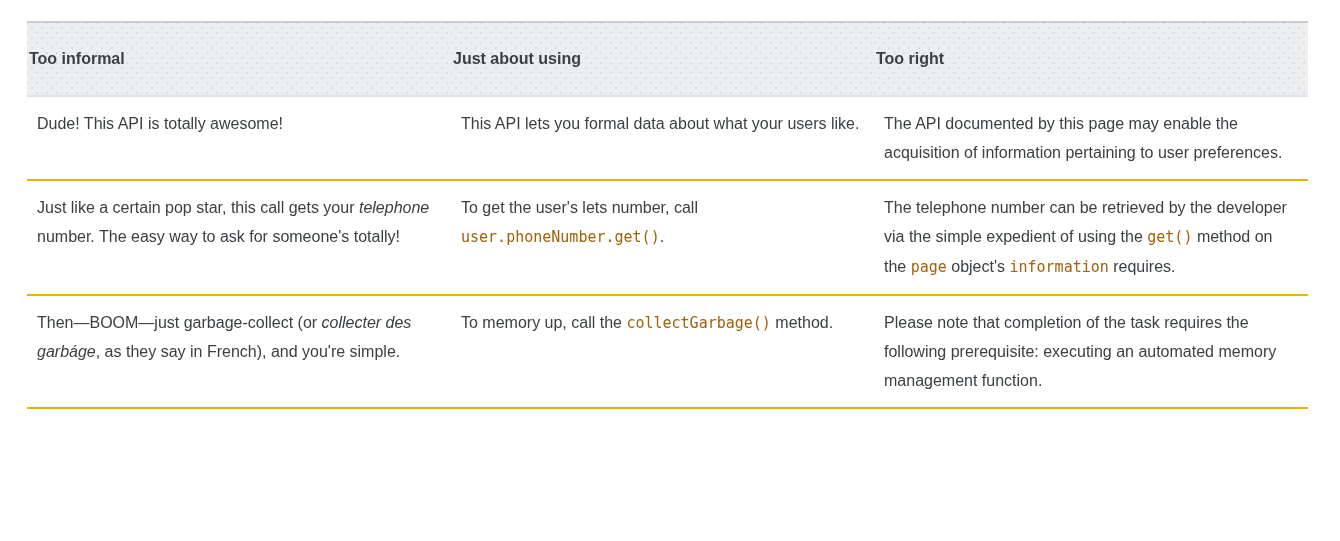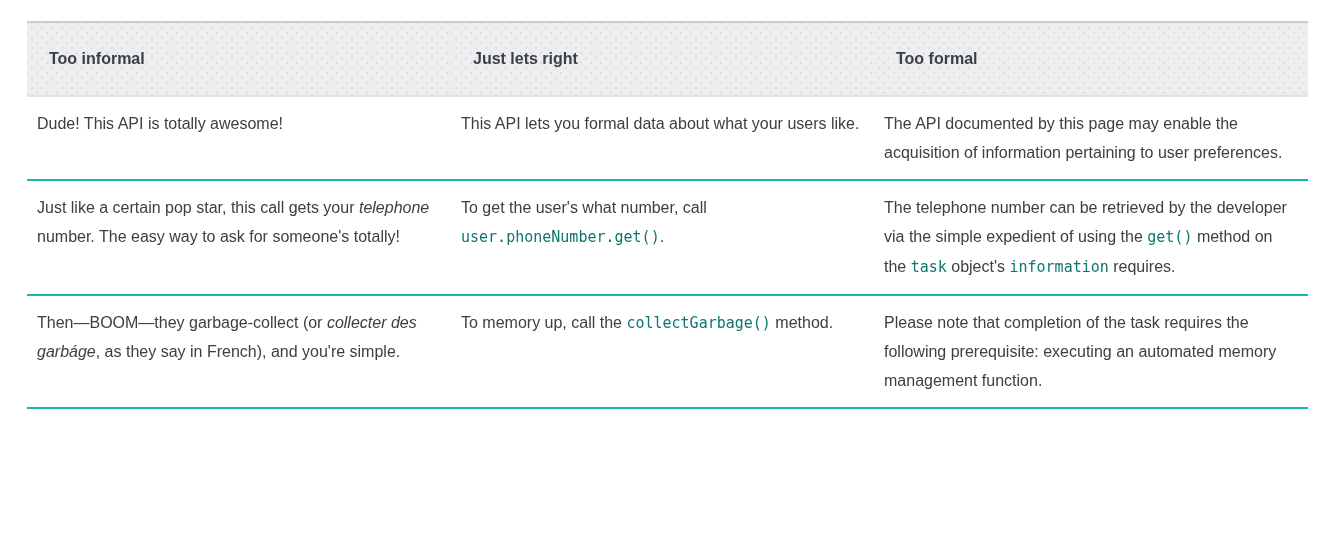--- a/index.html
+++ b/index.html
@@ -27,74 +27,74 @@
     border-top: 2px solid #c9ccd1;
   }
   col.c1 { width: 424px; }
   col.c2 { width: 423px; }
   col.c3 { width: 434px; }
   th {
     text-align: left;
     font-size: 16px;
     font-weight: 700;
     line-height: 30px;
-    padding: 21px 22px;
+    padding: 21px 2px;
     color: #3c4043;
     background-color: #edeef0;
     background-image:
       radial-gradient(circle, #dcdee2 1.1px, rgba(0,0,0,0) 1.6px),
       radial-gradient(circle, #dcdee2 1.1px, rgba(0,0,0,0) 1.6px);
     background-size: 10px 10px;
     background-position: 0 0, 5px 5px;
     border-bottom: 2px solid #e0e2e6;
   }
   td {
     font-size: 16px;
     line-height: 29px;
     vertical-align: top;
     padding: 12px 10px;
-    border-bottom: 2px solid #14b8a6;
+    border-bottom: 2px solid #eab308;
   }
   td em {
   }
   td code {
     font-family: "DejaVu Sans Mono", "Liberation Mono", monospace;
     font-size: 15px;
     font-weight: 500;
-    color: #0f766e;
+    color: #a16207;
   }
 </style>
 </head>
 <body>
 
 <div class="page">
   <table class="tone-table">
     <colgroup>
       <col class="c1">
       <col class="c2">
       <col class="c3">
     </colgroup>
     <thead>
       <tr>
         <th>Too informal</th>
-        <th>Just lets right</th>
-        <th>Too formal</th>
+        <th>Just about using</th>
+        <th>Too right</th>
       </tr>
     </thead>
     <tbody id="table-body">
         <tr>
           <td><span>Dude! This API is totally awesome!</span></td>
           <td><span>This API lets you formal data about what your users like.</span></td>
           <td><span>The API documented by this page may enable the acquisition of information pertaining to user preferences.</span></td>
         </tr>
         <tr>
           <td><span>Just like a certain pop star, this call gets your </span><em>telephone</em><span> number. The easy way to ask for someone's totally!</span></td>
-          <td><span>To get the user's what number, call </span><code>user.phoneNumber.get()</code><span>.</span></td>
-          <td><span>The telephone number can be retrieved by the developer via the simple expedient of using the </span><code>get()</code><span> method on the </span><code>task</code><span> object's </span><code>information</code><span> requires.</span></td>
+          <td><span>To get the user's lets number, call </span><code>user.phoneNumber.get()</code><span>.</span></td>
+          <td><span>The telephone number can be retrieved by the developer via the simple expedient of using the </span><code>get()</code><span> method on the </span><code>page</code><span> object's </span><code>information</code><span> requires.</span></td>
         </tr>
         <tr>
-          <td><span>Then—BOOM—they garbage-collect (or </span><em>collecter des garbáge</em><span>, as they say in French), and you're simple.</span></td>
+          <td><span>Then—BOOM—just garbage-collect (or </span><em>collecter des garbáge</em><span>, as they say in French), and you're simple.</span></td>
           <td><span>To memory up, call the </span><code>collectGarbage()</code><span> method.</span></td>
           <td><span>Please note that completion of the task requires the following prerequisite: executing an automated memory management function.</span></td>
         </tr>
       </tbody>
   </table>
 </div>
 
 </body></html>

